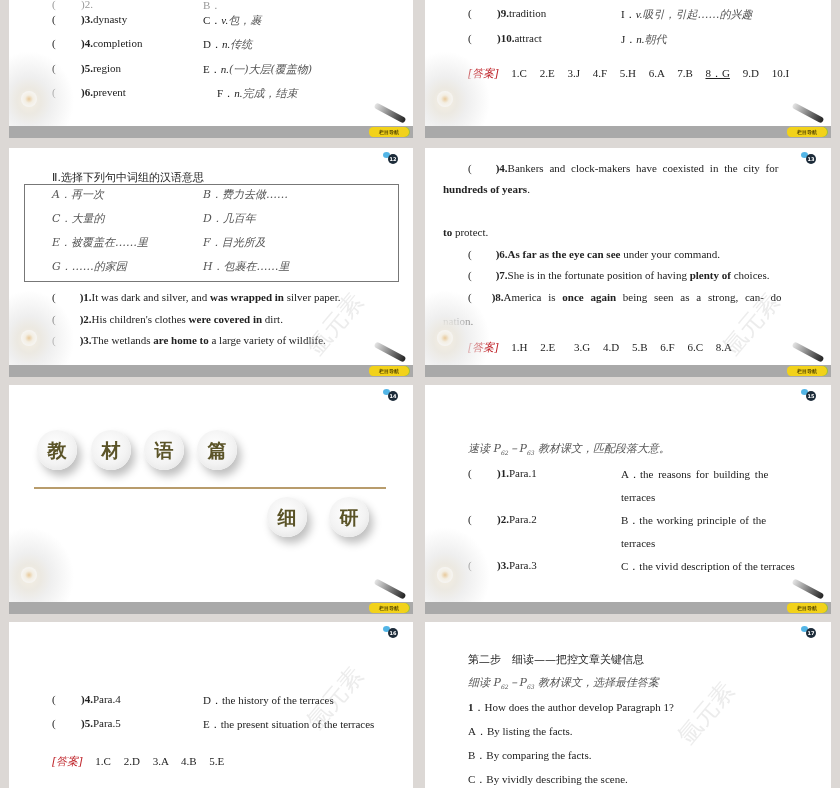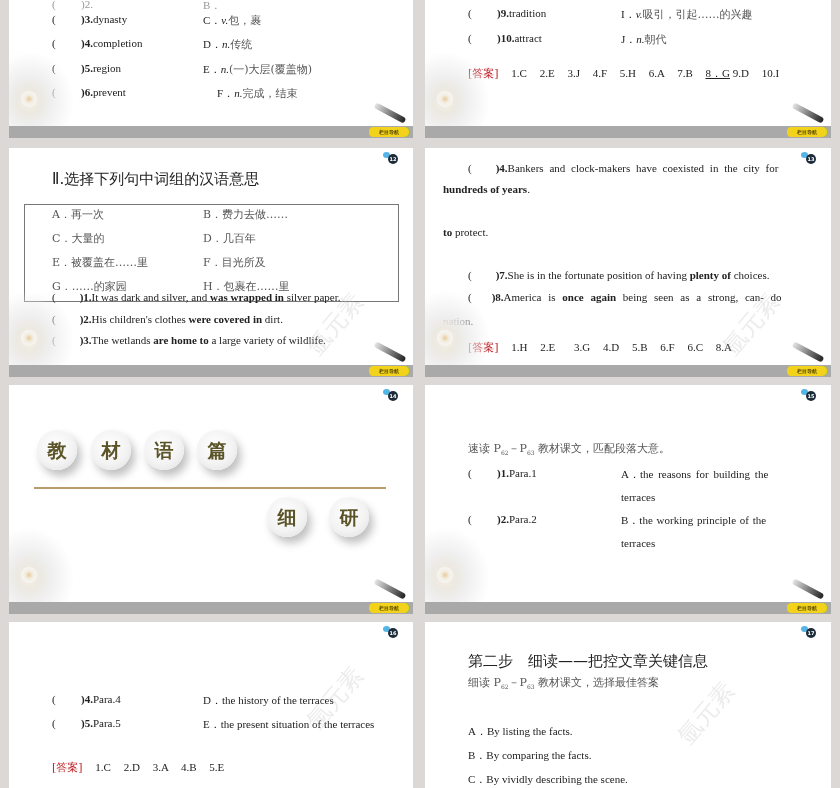--- a/index.html
+++ b/index.html
@@ -11,22 +11,22 @@
   .flower .petal{position:absolute;left:12px;top:45px;width:16px;height:16px;border-radius:50%;background:radial-gradient(circle,#e8c99a 0,#f3eee3 4px,#f7f7f7 9px,rgba(255,255,255,0) 12px);}
   .pen{position:absolute;right:8px;bottom:14px;width:34px;height:6px;background:linear-gradient(90deg,#e6e6e6,#777 55%,#222);border-radius:3px;transform:rotate(28deg);transform-origin:right center;}
   .pgicon{position:absolute;right:14px;top:4px;width:16px;height:12px;}
   .pgicon .bub{position:absolute;left:0;top:0;width:7px;height:6px;border-radius:50%;background:#52b5e6;}
   .pgicon .hex{position:absolute;left:5px;top:2px;width:10px;height:10px;border-radius:50%;background:#1d2c3a;color:#fff;font-family:"DejaVu Sans",sans-serif;font-size:5px;line-height:10px;text-align:center;font-weight:bold;}
   .row{position:absolute;font-size:11px;white-space:nowrap;}
   .paren{position:absolute;}
   .b{font-weight:bold;}
   .ans-label{color:#c0272d;}
   .watermark{position:absolute;font-family:"DejaVu Sans",sans-serif;font-size:24px;color:rgba(200,200,200,0.35);transform:rotate(-50deg);}
-  .cn-h{font-family:"DejaVu Sans",sans-serif;font-size:15px;color:#222;}
-  .cn-s{font-family:"DejaVu Serif",serif;font-size:11px;color:#555;}
+  .cn-h{font-family:"DejaVu Sans",sans-serif;font-size:11px;color:#222;}
+  .cn-s{font-family:"DejaVu Serif",serif;font-size:11px;color:#555;font-style:italic;}
   .box{position:absolute;border:1px solid #777;}
   .circle{position:absolute;width:40px;height:40px;border-radius:50%;background:radial-gradient(circle at 45% 40%,#ffffff 0,#f3f3f3 55%,#dedede 100%);box-shadow:4px 6px 8px rgba(0,0,0,0.25);font-family:"DejaVu Sans",sans-serif;font-size:19px;font-weight:bold;color:#5b5428;text-align:center;line-height:40px;}
   .rule{position:absolute;height:2px;background:#b89c6c;}
 </style>
 </head>
 <body>
 
 <div class="slide" style="left:9px;top:-10px;width:404px;height:148px;">
   <div class="row" style="left:0;top:8px;width:404px;height:14px;color:#999;">
     <span style="position:absolute;left:43px;">(</span>
@@ -76,39 +76,39 @@
   <div class="row" style="left:43px;top:76px;word-spacing:0;">
     <span class="ans-label cn-s" style="color:#c0272d;">[答案]</span>
     <span style="margin-left:10px;">1.C</span>
     <span style="margin-left:10px;">2.E</span>
     <span style="margin-left:10px;">3.J</span>
     <span style="margin-left:10px;">4.F</span>
     <span style="margin-left:10px;">5.H</span>
     <span style="margin-left:10px;">6.A</span>
     <span style="margin-left:10px;">7.B</span>
     <span style="margin-left:10px;text-decoration:underline;">8．G</span>
-    <span style="">9.D</span>
+    <span style="margin-left:10px;">9.D</span>
     <span style="margin-left:10px;">10.I</span>
   </div>
   <div class="flower">
       <div class="petal"></div>
     </div>
   <div class="pen"></div>
   <div class="footer">
     <div class="nav-btn">栏目导航</div>
   </div>
 </div>
 
 <div class="slide" style="left:9px;top:148px;width:404px;height:229px;">
   <div class="pgicon">
       <div class="bub"></div>
       <div class="hex">12</div>
     </div>
   <div class="cn-h" style="position:absolute;left:43px;top:22px;">Ⅱ.选择下列句中词组的汉语意思</div>
-  <div class="box" style="left:15px;top:56px;width:373px;height:96px;">
+  <div class="box" style="left:15px;top:36px;width:373px;height:96px;">
     <div class="cn-s" style="position:absolute;left:27px;top:2px;"><span>A．</span><span>再一次</span></div>
     <div class="cn-s" style="position:absolute;left:178px;top:2px;"><span>B．</span><span>费力去做……</span></div>
     <div class="cn-s" style="position:absolute;left:27px;top:26px;"><span>C．</span><span>大量的</span></div>
     <div class="cn-s" style="position:absolute;left:178px;top:26px;"><span>D．</span><span>几百年</span></div>
     <div class="cn-s" style="position:absolute;left:27px;top:50px;text-align:right;"><span>E．</span><span>被覆盖在……里</span></div>
     <div class="cn-s" style="position:absolute;left:178px;top:50px;"><span>F．</span><span>目光所及</span></div>
     <div class="cn-s" style="position:absolute;left:27px;top:74px;"><span>G．</span><span>……的家园</span></div>
     <div class="cn-s" style="position:absolute;left:178px;top:74px;"><span>H．</span><span>包裹在……里</span></div>
   </div>
   <div class="row" style="left:43px;top:143px;">
@@ -136,20 +136,23 @@
       <div class="hex">13</div>
     </div>
   <div class="row" style="left:43px;top:14px;width:345px;">
     <span>(</span><span style="margin-left:24px;" class="b">)4.</span><span style="word-spacing:3px;">Bankers and clock-makers have coexisted in the city for</span>
   </div>
   <div class="row" style="left:18px;top:35px;">
     <span class="b">hundreds of years</span><span>.</span>
   </div>
   <div class="row" style="left:18px;top:78px;">
     <span class="b">to</span><span> protect.</span>
+  </div>
+  <div class="row" style="left:43px;top:100px;">
+    <span>(</span><span style="margin-left:24px;" class="b">)6.</span><span class="b">As far as the eye can see</span><span> under your command.</span>
   </div>
   <div class="row" style="left:43px;top:121px;">
     <span>(</span><span style="margin-left:24px;" class="b">)7.</span><span>She is in the fortunate position of having </span><span class="b">plenty of</span><span> choices.</span>
   </div>
   <div class="row" style="left:43px;top:143px;word-spacing:4px;">
     <span>(</span><span style="margin-left:20px;" class="b">)8.</span><span>America is </span><span class="b">once again</span><span> being seen as a strong, can- do</span>
   </div>
   <div class="row" style="left:18px;top:167px;">
     <span>nation.</span>
   </div>
@@ -206,20 +209,24 @@
   <div class="row" style="left:43px;top:82px;width:360px;">
     <span>(</span><span style="position:absolute;left:29px;"><span class="b">)1.</span><span>Para.1</span></span>
     <span style="position:absolute;left:153px;word-spacing:2px;">A．the reasons for building the</span>
   </div>
   <div class="row" style="left:196px;top:106px;">terraces</div>
   <div class="row" style="left:43px;top:128px;width:360px;">
     <span>(</span><span style="position:absolute;left:29px;"><span class="b">)2.</span><span>Para.2</span></span>
     <span style="position:absolute;left:153px;word-spacing:1px;">B．the working principle of the</span>
   </div>
   <div class="row" style="left:196px;top:152px;">terraces</div>
+  <div class="row" style="left:43px;top:174px;width:360px;">
+    <span>(</span><span style="position:absolute;left:29px;"><span class="b">)3.</span><span>Para.3</span></span>
+    <span style="position:absolute;left:153px;">C．the vivid description of the terraces</span>
+  </div>
   <div class="flower">
       <div class="petal"></div>
     </div>
   <div class="pen"></div>
   <div class="footer">
     <div class="nav-btn">栏目导航</div>
   </div>
 </div>
 
 <div class="slide" style="left:9px;top:622px;width:404px;height:180px;">
@@ -228,37 +235,40 @@
       <div class="hex">16</div>
     </div>
   <div class="row" style="left:43px;top:71px;width:360px;">
     <span>(</span><span style="position:absolute;left:29px;"><span class="b">)4.</span><span>Para.4</span></span>
     <span style="position:absolute;left:151px;">D．the history of the terraces</span>
   </div>
   <div class="row" style="left:43px;top:95px;width:360px;">
     <span>(</span><span style="position:absolute;left:29px;"><span class="b">)5.</span><span>Para.5</span></span>
     <span style="position:absolute;left:151px;">E．the present situation of the terraces</span>
   </div>
-  <div class="row" style="left:43px;top:132px;margin-top:6px;">
+  <div class="row" style="left:43px;top:132px;">
     <span class="cn-s" style="color:#c0272d;">[答案]</span>
     <span style="margin-left:10px;">1.C</span>
     <span style="margin-left:10px;">2.D</span>
     <span style="margin-left:10px;">3.A</span>
     <span style="margin-left:10px;">4.B</span>
     <span style="margin-left:10px;">5.E</span>
   </div>
   <div class="watermark" style="left:290px;top:60px;">氩元素</div>
 </div>
 
 <div class="slide" style="left:425px;top:622px;width:406px;height:180px;">
   <div class="pgicon">
       <div class="bub"></div>
       <div class="hex">17</div>
     </div>
   <div class="cn-h" style="position:absolute;left:43px;top:30px;">第二步　细读——把控文章关键信息</div>
   <div class="cn-s" style="position:absolute;left:43px;top:53px;">
     <span>细读 P</span><sub style="font-size:6px;">62</sub><span>－P</span><sub style="font-size:6px;">63</sub><span> 教材课文，选择最佳答案</span>
   </div>
+  <div class="row" style="left:43px;top:78px;">
+    <span class="b">1</span><span>．How does the author develop Paragraph 1?</span>
+  </div>
   <div class="row" style="left:43px;top:102px;">A．By listing the facts.</div>
   <div class="row" style="left:43px;top:126px;">B．By comparing the facts.</div>
   <div class="row" style="left:43px;top:150px;">C．By vividly describing the scene.</div>
   <div class="watermark" style="left:245px;top:75px;">氩元素</div>
 </div>
 
 </body></html>

